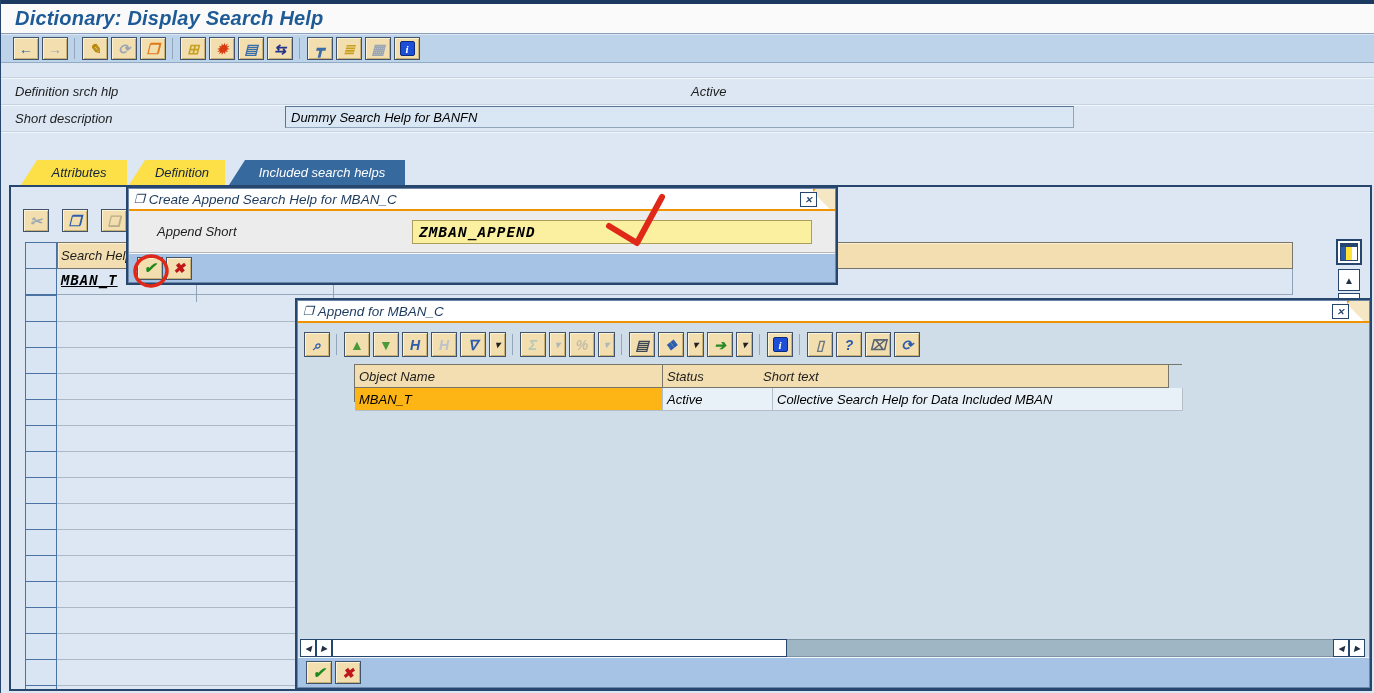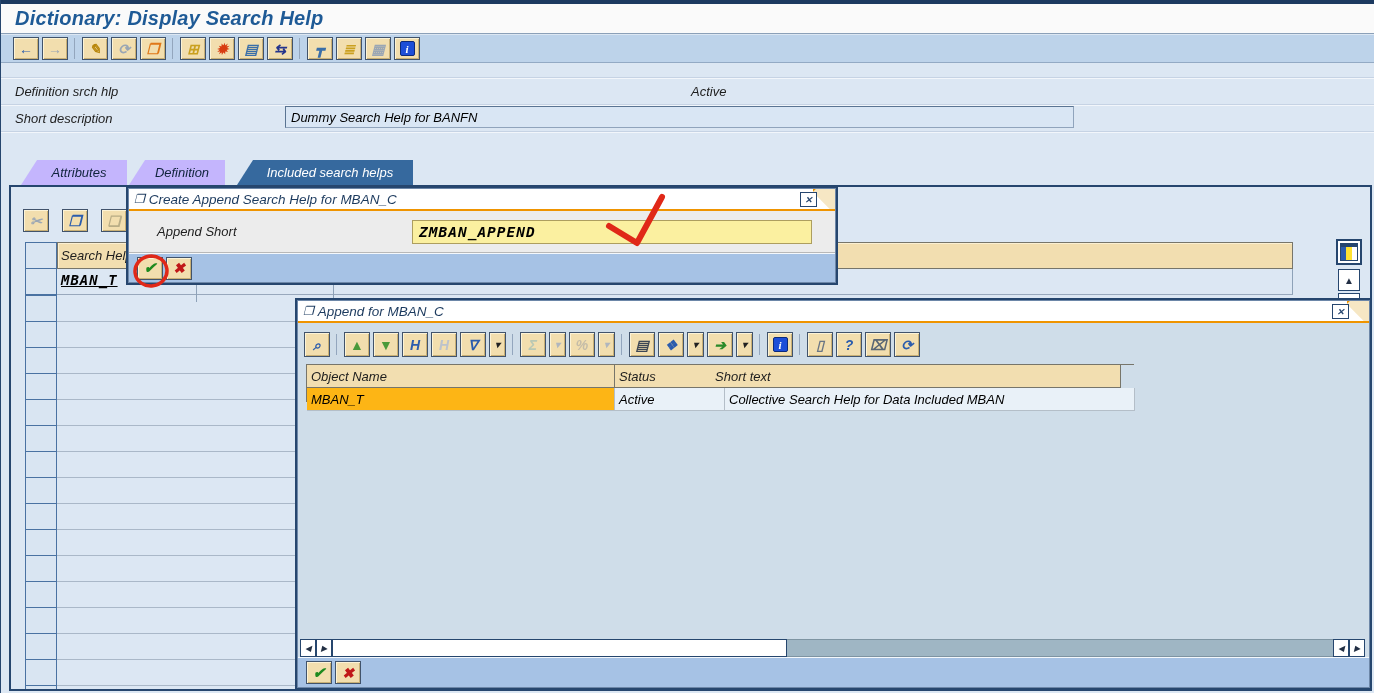--- a/index.html
+++ b/index.html
@@ -35,21 +35,21 @@
   
   .form-line { position:absolute; left:0; width:1374px; height:1px; background:#c6d3e4; box-shadow:0 1px 0 #f2f6fb; }
   .frm-label { position:absolute; font-size:13px; color:#1d1d1d; }
   .frm-field { position:absolute; height:22px; background:#d9e6f4; border:1px solid #90a4bc; border-top-color:#5a7492; border-left-color:#5a7492;
                font-size:13px; color:#000; display:flex; align-items:center; padding:0 5px; }
   .frm-field.monoval { font-family:"DejaVu Sans Mono","Liberation Mono",monospace; font-weight:bold; font-size:14px; letter-spacing:1px; }
 
   
   .tab { position:absolute; top:160px; height:25px; font-size:13px; display:flex; align-items:center; justify-content:center;
          clip-path:polygon(16px 0, 100% 0, 100% 100%, 0 100%); padding-left:10px; }
-  .tab.inactive { background:#c4b5fd; color:#10233c; }
+  .tab.inactive { background:#fde047; color:#10233c; }
   .tab.active { background:#36699e; color:#ffffff; }
 
   
   #main-panel { position:absolute; left:8px; top:185px; width:1363px; height:506px; background:#dce7f3;
                 border:2px solid #26466e; overflow:hidden; z-index:1; }
   #edit-toolbar { position:absolute; left:12px; top:22px; display:flex; }
   #edit-toolbar .tbtn { margin-right:13px; }
 
   .sel-cell { position:absolute; left:14px; width:32px; height:27px; background:#d9e5f2; border:1px solid #4a72a2; }
   #bg-header { position:absolute; left:46px; top:55px; width:1236px; height:27px; background:#f2deb0;
@@ -170,21 +170,21 @@
   <div class="form-line" style="top:131px"></div>
 
   <div class="frm-label" style="left:14px; top:84px">Definition srch hlp</div>
   <div class="frm-label" style="left:690px; top:84px">Active</div>
 
   <div class="frm-label" style="left:14px; top:111px">Short description</div>
   <div class="frm-field" style="left:284px; top:106px; width:789px">Dummy Search Help for BANFN</div>
 
   <div class="tab inactive" style="left:20px; width:106px">Attributes</div>
   <div class="tab inactive" style="left:128px; width:96px">Definition</div>
-  <div class="tab active" style="left:236px; width:176px">Included search helps</div>
+  <div class="tab active" style="left:228px; width:176px">Included search helps</div>
 
   <div id="main-panel">
     <div id="edit-toolbar">
         <div class="tbtn">
           <span class="glyph" style="color: rgb(154, 166, 180);">✂</span>
         </div>
         <div class="tbtn">
           <span class="glyph" style="color: rgb(43, 92, 173);">❐</span>
         </div>
         <div class="tbtn">
@@ -335,21 +335,21 @@
         <div class="tbtn">
           <span class="glyph" style="color: rgb(43, 92, 173);">?</span>
         </div>
         <div class="tbtn">
           <span class="glyph" style="color: rgb(90, 102, 116);">⌧</span>
         </div>
         <div class="tbtn">
           <span class="glyph" style="color: rgb(43, 92, 173);">⟳</span>
         </div>
       </div>
-    <div id="alv-table" style="width: 828px; height: 38px;">
+    <div id="alv-table" style="width: 828px; height: 38px; margin-left: 48px;">
         <div class="alv-hcell" style="left: 0px; width: 308px;">Object Name</div>
         <div class="alv-hcell" style="left: 308px; width: 110px;">Status</div>
         <div class="alv-hcell" style="left: 404px; width: 410px;">Short text</div>
         <div class="alv-cell selected" style="left: 0px; width: 308px;">MBAN_T</div>
         <div class="alv-cell" style="left: 308px; width: 110px;">Active</div>
         <div class="alv-cell" style="left: 418px; width: 410px;">Collective Search Help for Data Included MBAN</div>
       </div>
     <div id="alv-hscroll">
       <div class="hs-arrow">◀</div>
       <div class="hs-arrow">▶</div>

